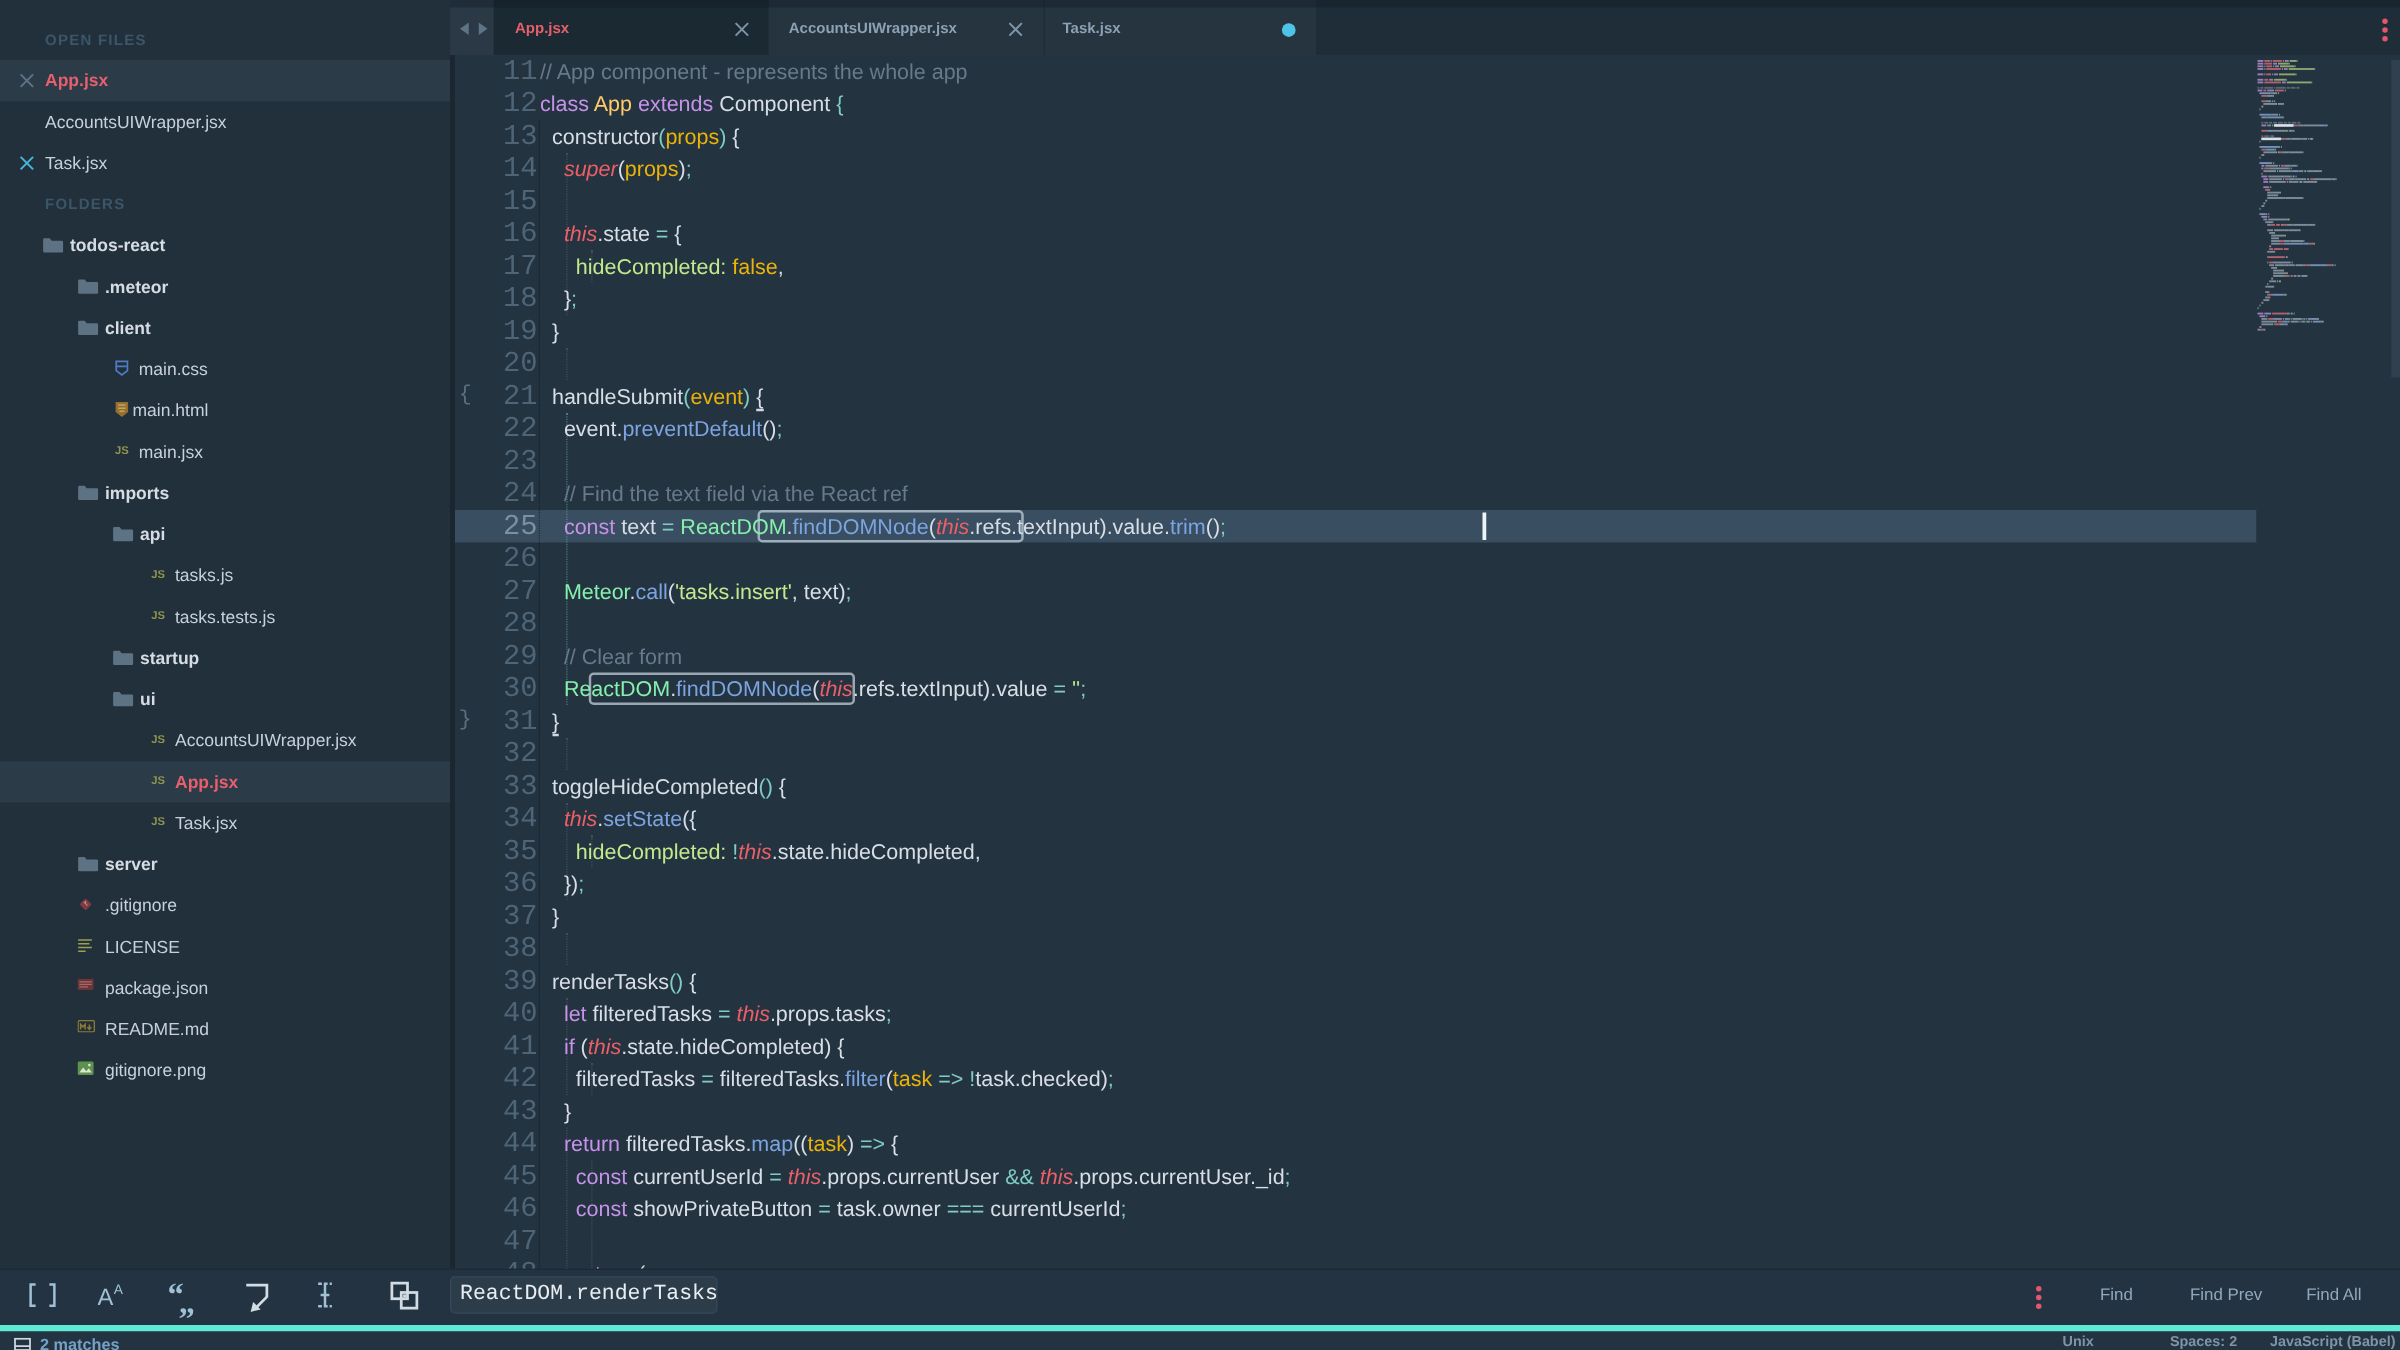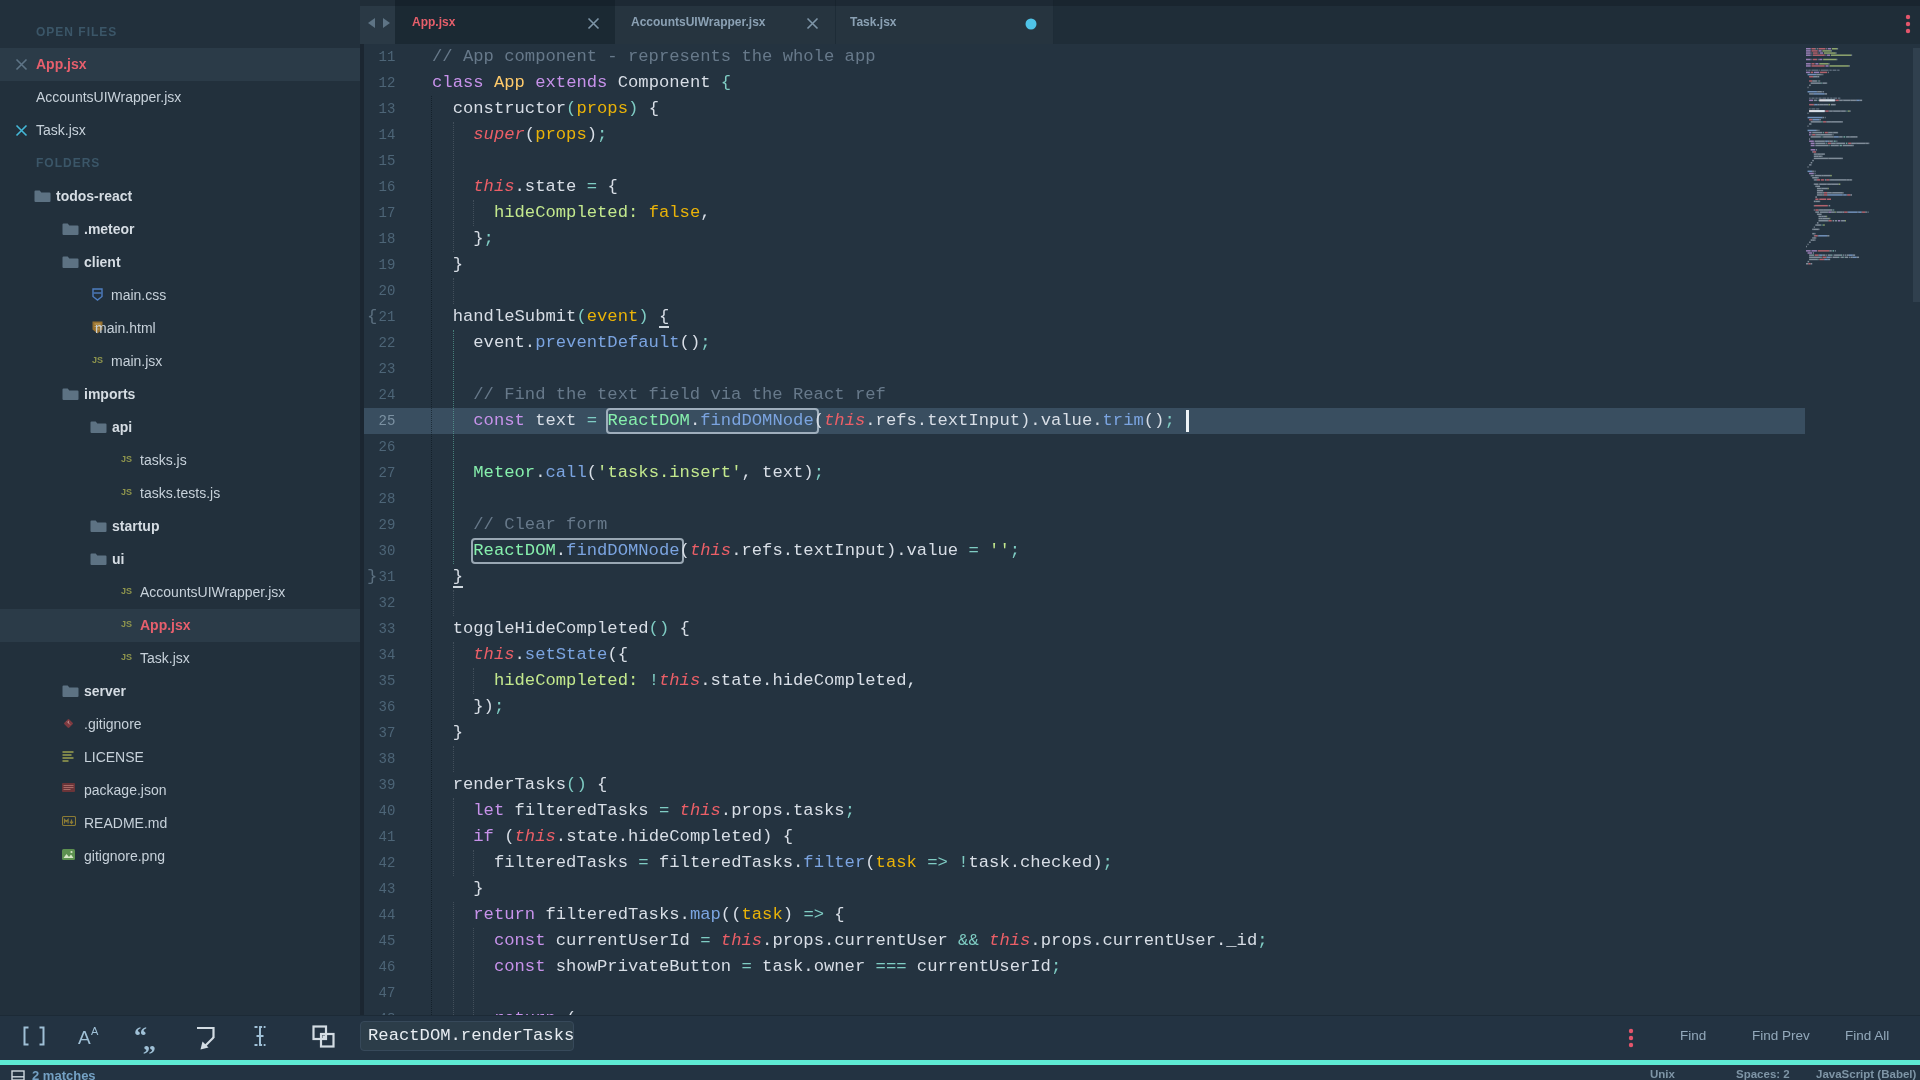--- a/index.html
+++ b/index.html
@@ -17,22 +17,22 @@
 #tabs .arrows{position:absolute;left:0;top:0;width:35px;height:44px;background:#2a3945}
 #tabs .tab{position:absolute;top:0;height:44px}
 #tabs .t1{left:35px;width:220px;background:#1b2933}
 #tabs .t2{left:255px;width:220px;background:#26343f}
 #tabs .t3{left:475px;width:218px;background:#26343f}
 #tabs .sep{position:absolute;top:0;width:1px;height:44px;background:#1e2c37}
 #tabs .lbl{position:absolute;top:15px;font-size:12px;font-weight:bold;white-space:nowrap}
 #topshade{position:absolute;left:360px;top:0;width:1560px;height:6px;background:rgba(13,24,32,0.35)}
 #editor{position:absolute;left:364px;top:0;width:1556px;height:1012px}
 .cl{height:26px;line-height:26px}
-#gutter{position:absolute;left:364px;top:44px;width:46px;text-align:center;color:#4d6577;font-family:"Liberation Mono",monospace;font-size:14px}
-#code{position:absolute;left:432px;top:44px;color:#d8dee6;font-family:Liberation Mono, monospace;font-size:17.2px;white-space:pre}
+#gutter{position:absolute;left:384px;top:44px;width:46px;text-align:right;color:#4d6577;font-family:"Liberation Mono",monospace;font-size:23px}
+#code{position:absolute;left:432px;top:44px;color:#d8dee6;font-family:Liberation Sans, sans-serif;font-size:17.2px;white-space:pre}
 #code .w{color:#d8dee6} #code .c{color:#67798a} #code .p{color:#c792ea} #code .y{color:#ffcb6b}
 #code .r{color:#86efac} #code .ri{color:#ec5f67;font-style:italic} #code .b{color:#7ba4e0}
 #code .t{color:#7fccc3} #code .g{color:#c3e88d} #code .o{color:#eab308}
 #code .wu{color:#d8dee6;border-bottom:2px solid #cfd8df}
 .ig{position:absolute;width:0;border-left:1px dotted rgba(255,255,255,0.14)}
 .ig0{position:absolute;width:0;border-left:1px dotted rgba(8,18,26,0.55)}
 .igt{position:absolute;width:0;border-left:1px dotted rgba(100,190,170,0.55)}
 #hl25{position:absolute;left:364px;top:408px;width:1441px;height:26px;background:#394e60}
 .findbox{position:absolute;box-sizing:border-box;width:213px;height:26px;border:2px solid rgba(198,212,223,0.72);border-radius:4px}
 #cursor{position:absolute;left:1186px;top:410px;width:2.5px;height:22px;background:#eef3f6}
@@ -550,21 +550,21 @@
 <div class="abs fo" style="left:84px;top:251px">client</div>
 <svg class="abs" style="left:92px;top:288px" width="11" height="13" viewBox="0 0 11 13">
       <path fill="none" stroke="#4e7dc0" stroke-width="1.4" d="M1 1 h9 v7.5 l-4.5 3.5 l-4.5-3.5 z"></path>
       <path stroke="#4e7dc0" stroke-width="1.4" d="M1.5 5 h8"></path>
     </svg>
 <div class="abs fi" style="left:111px;top:284px">main.css</div>
 <svg class="abs" style="left:92px;top:321px" width="11" height="13" viewBox="0 0 11 13">
       <path fill="#96702f" d="M0.5 0.5 h10 v8 l-5 4 l-5-4 z"></path>
       <path stroke="#c8a35e" stroke-width="1.2" fill="none" d="M2.5 3 h6 M2.5 5.5 h6 M3.5 8 h4"></path>
     </svg>
-<div class="abs fi" style="left:95px;top:317px">main.html</div>
+<div class="abs fi" style="left:106px;top:317px">main.html</div>
 <div class="abs jsic" style="left:92px;top:355px">JS</div>
 <div class="abs fi" style="left:111px;top:350px">main.jsx</div>
 <svg class="abs" style="left:62px;top:387px" width="17" height="14" viewBox="0 0 17 14">
       <path fill="#5d7283" d="M0.5 2.5 q0-1 1-1 h4.2 l1.6 2 h8.2 q1 0 1 1 v7.5 q0 1 -1 1 h-14 q-1 0-1-1 z"></path>
     </svg>
 <div class="abs fo" style="left:84px;top:383px">imports</div>
 <svg class="abs" style="left:90px;top:420px" width="17" height="14" viewBox="0 0 17 14">
       <path fill="#5d7283" d="M0.5 2.5 q0-1 1-1 h4.2 l1.6 2 h8.2 q1 0 1 1 v7.5 q0 1 -1 1 h-14 q-1 0-1-1 z"></path>
     </svg>
 <div class="abs fo" style="left:112px;top:416px">api</div>

